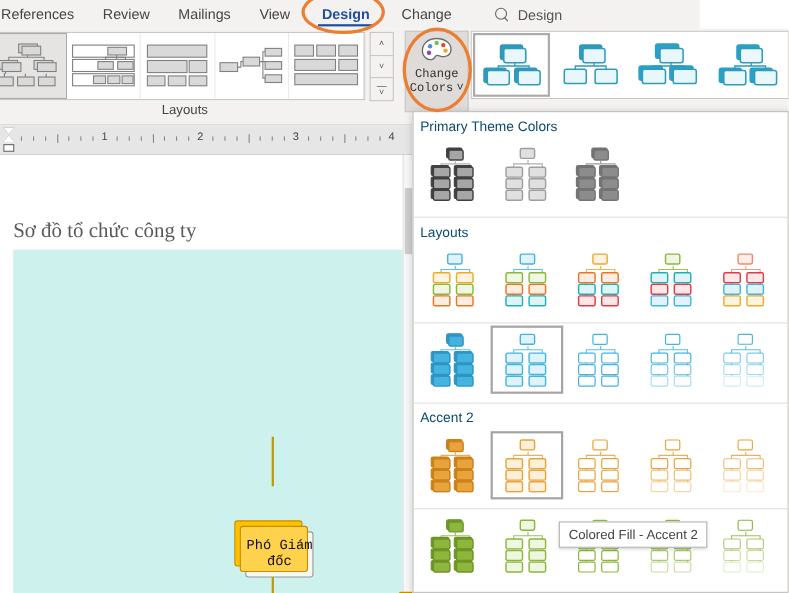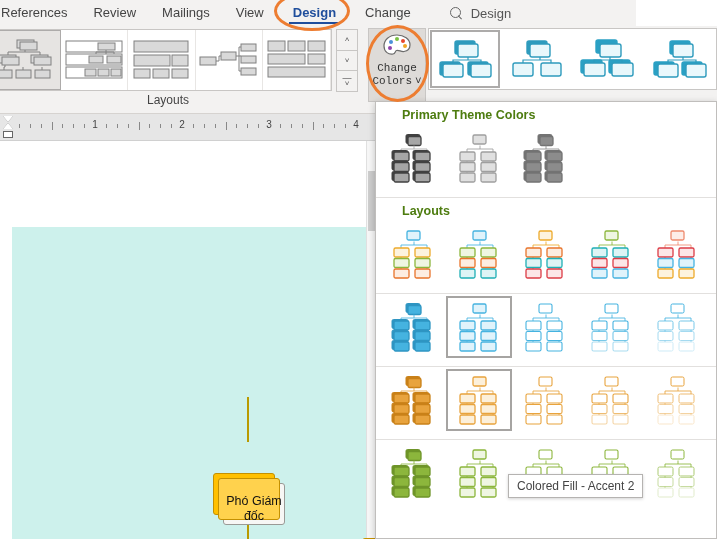--- a/index.html
+++ b/index.html
@@ -134,23 +134,24 @@
     position:absolute; left:12px; top:58px;
     font-family:"Liberation Serif", serif; font-size:19px; color:#595959;
   }
   .canvas {
     position:absolute; left:12px; top:86px; width:363px; height:312px;
     background:#cdf1ec;
   }
   .node {
     position:absolute; background:#f7f7f5;
     border:1px solid #9a9a96; border-radius:3px;
-    display:flex; align-items:flex-end; justify-content:center;
+    display:flex; align-items:center; justify-content:center;
     text-align:center; font-size:12.5px; color:#111; line-height:15px;
     z-index:5;
+    font-family:Liberation Mono, monospace;
   }
   .node::before {
     content:""; position:absolute; left:-11px; top:-11px;
     width:100%; height:100%; background:#FFC000;
     border:1px solid #c49000; border-radius:3px; z-index:-2;
   }
   .node::after {
     content:""; position:absolute; left:-6px; top:-6px;
     width:100%; height:100%; background:#FFD24D;
     border:1px solid #c49000; border-radius:3px; z-index:-1;
@@ -168,22 +169,22 @@
   .vthumb { position:absolute; left:1px; top:30px; width:7px; height:60px; background:#cdcdcd; }
 
   
   .panel {
     position:absolute; left:375px; top:101px; width:342px; height:438px;
     background:#ffffff; border:1px solid #c0bebc;
     box-shadow:0 2px 7px rgba(0,0,0,0.22);
     overflow:hidden; z-index:40;
   }
   .sec-head {
-    font-size:12.5px; font-weight:bold; color:#4d7c0f;
-    padding:6px 0 3px 26px;
+    font-size:12.5px; font-weight:normal; color:#0c4a6e;
+    padding:6px 0 3px 6px;
   }
   .sec-row {
     display:flex; align-items:center; padding:2px 0 8px 4px;
     border-bottom:1px solid #e2e0de;
   }
   .sec-row.nb { border-bottom:none; }
   .thumb-cell {
     width:66px; height:62px;
     display:flex; align-items:center; justify-content:center;
   }
@@ -443,20 +444,21 @@
         <div class="rnum" style="left: 174px;">2</div>
         <div class="rnum" style="left: 261px;">3</div>
         <div class="rnum" style="left: 348px;">4</div>
       </div>
     <div class="indent-top"></div>
     <div class="indent-bot"></div>
     <div class="indent-sq"></div>
   </div>
 
   <div class="doc">
+    <div class="doc-title">Sơ đồ tổ chức công ty</div>
 
     <div class="canvas">
 
       <div class="orange-back"></div>
 
       <div class="connector" style="left:235px; top:170px; width:1.5px; height:45px;"></div>
       <div class="connector" style="left:235px; top:291px; width:1.5px; height:27px;"></div>
 
       <div class="node" style="left:211px; top:256px; width:62px; height:42px;">
         <span>Phó Giám đốc</span>
@@ -752,20 +754,21 @@
               <rect x="27" y="29.5" width="15" height="9" rx="1.5" fill="#ffffff" stroke="#45B3E0" stroke-width="1"></rect>
             </g>
             <path d="M13 38.5 L13 40 M39 38.5 L39 40" stroke="#45B3E0" stroke-width="1" opacity="0.384"></path>
             <g opacity="0.26">
               <rect x="6" y="40" width="15" height="9" rx="1.5" fill="#ffffff" stroke="#45B3E0" stroke-width="1"></rect>
               <rect x="27" y="40" width="15" height="9" rx="1.5" fill="#ffffff" stroke="#45B3E0" stroke-width="1"></rect>
             </g>
           </svg>
         </div>
       </div>
+      <div class="sec-head">Accent 2</div>
       <div class="sec-row">
         <div class="thumb-cell">
           <svg width="50" height="50" viewBox="0 0 50 50">
             <rect x="18" y="1.5" width="14" height="9" rx="1.5" fill="#C98118" stroke="#C98118" stroke-width="1"></rect>
             <rect x="20" y="3.5" width="13" height="9" rx="1.5" fill="#E8A33D" stroke="#C98118" stroke-width="1.3"></rect>
             <path d="M26 12.5 L26 16 L13 16 L13 19 M26 16 L39 16 L39 19" stroke="#E8A33D" stroke-width="1" fill="none" opacity="0.85"></path>
             <g opacity="1">
               <rect x="4" y="17.5" width="16" height="9" rx="1.5" fill="#C98118" stroke="#C98118" stroke-width="1"></rect>
               <rect x="6" y="19" width="15" height="9" rx="1.5" fill="#E8A33D" stroke="#C98118" stroke-width="1.3"></rect>
               <rect x="25" y="17.5" width="16" height="9" rx="1.5" fill="#C98118" stroke="#C98118" stroke-width="1"></rect>

